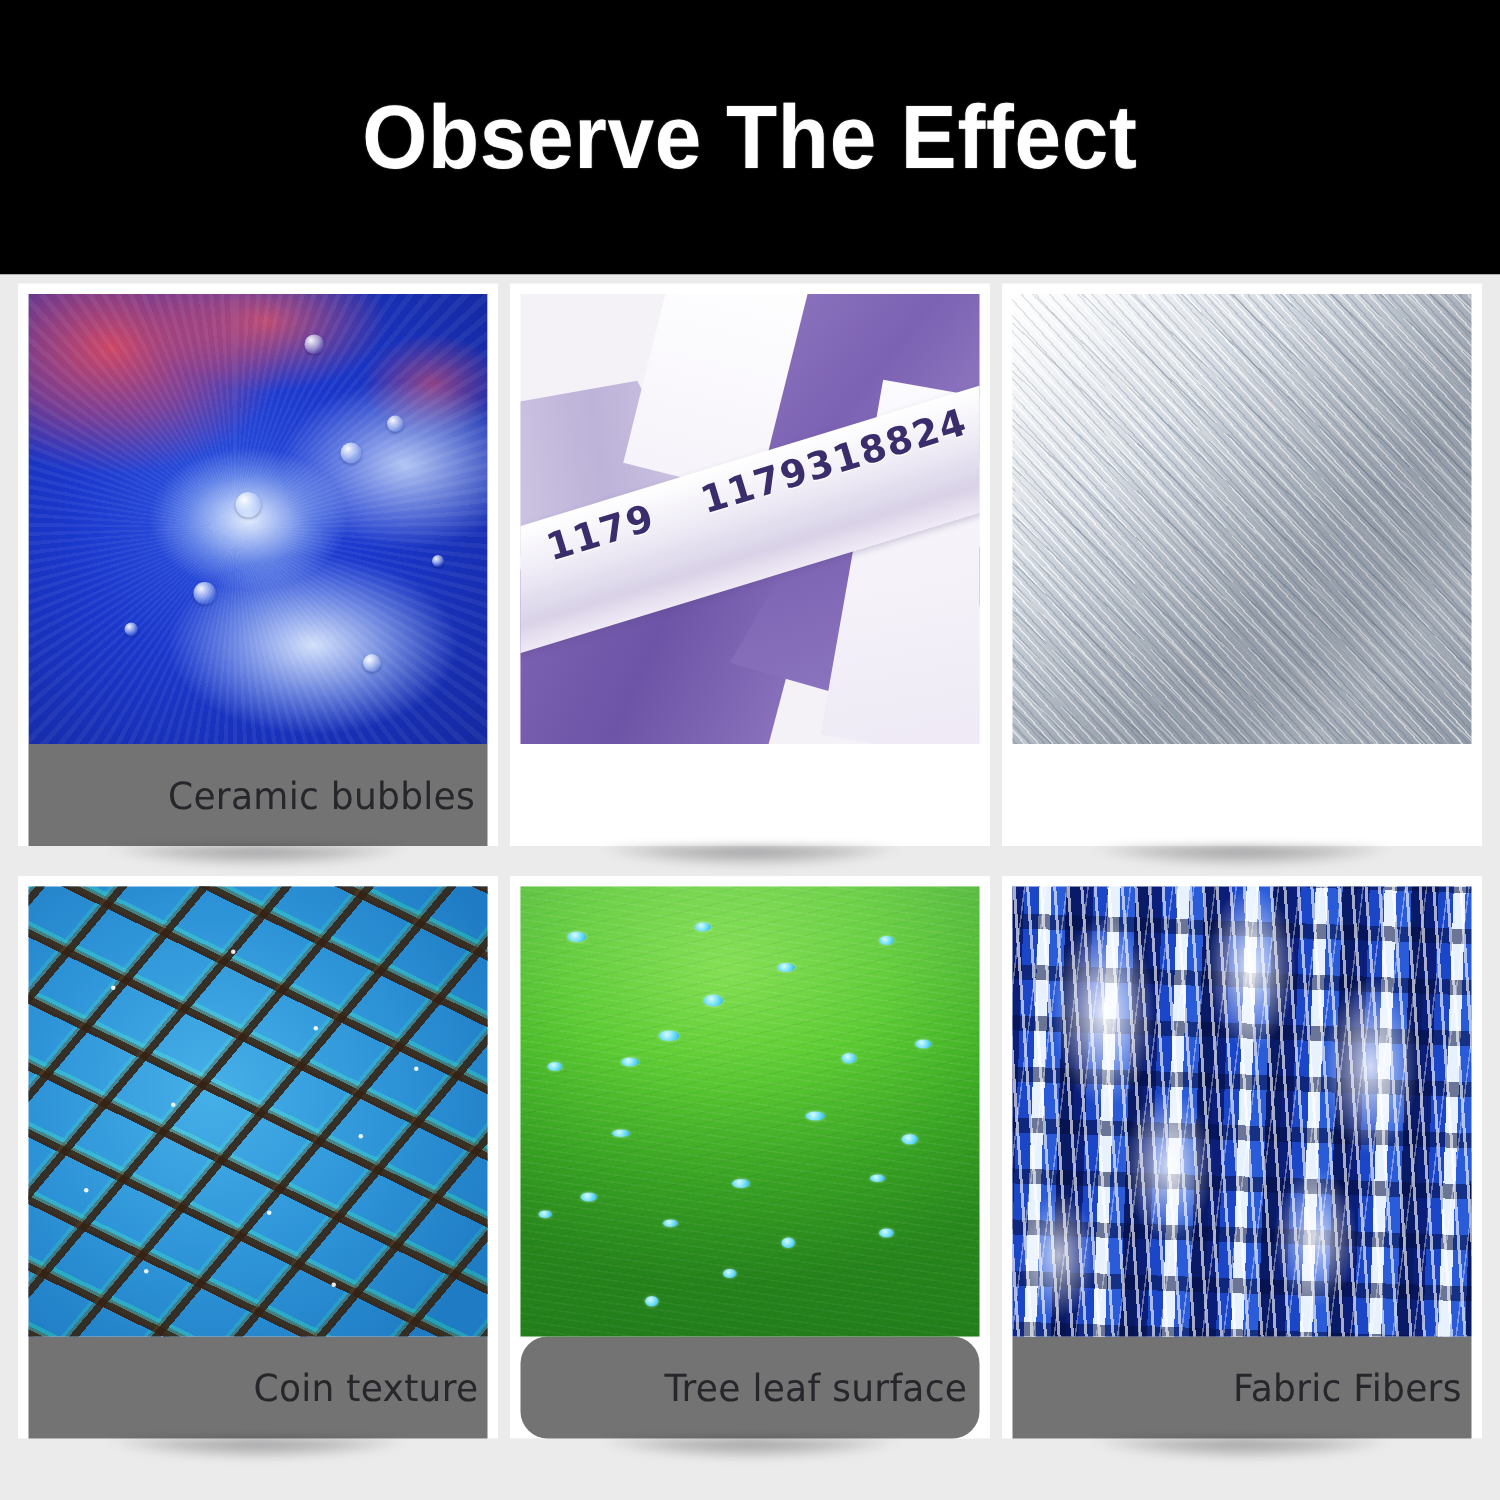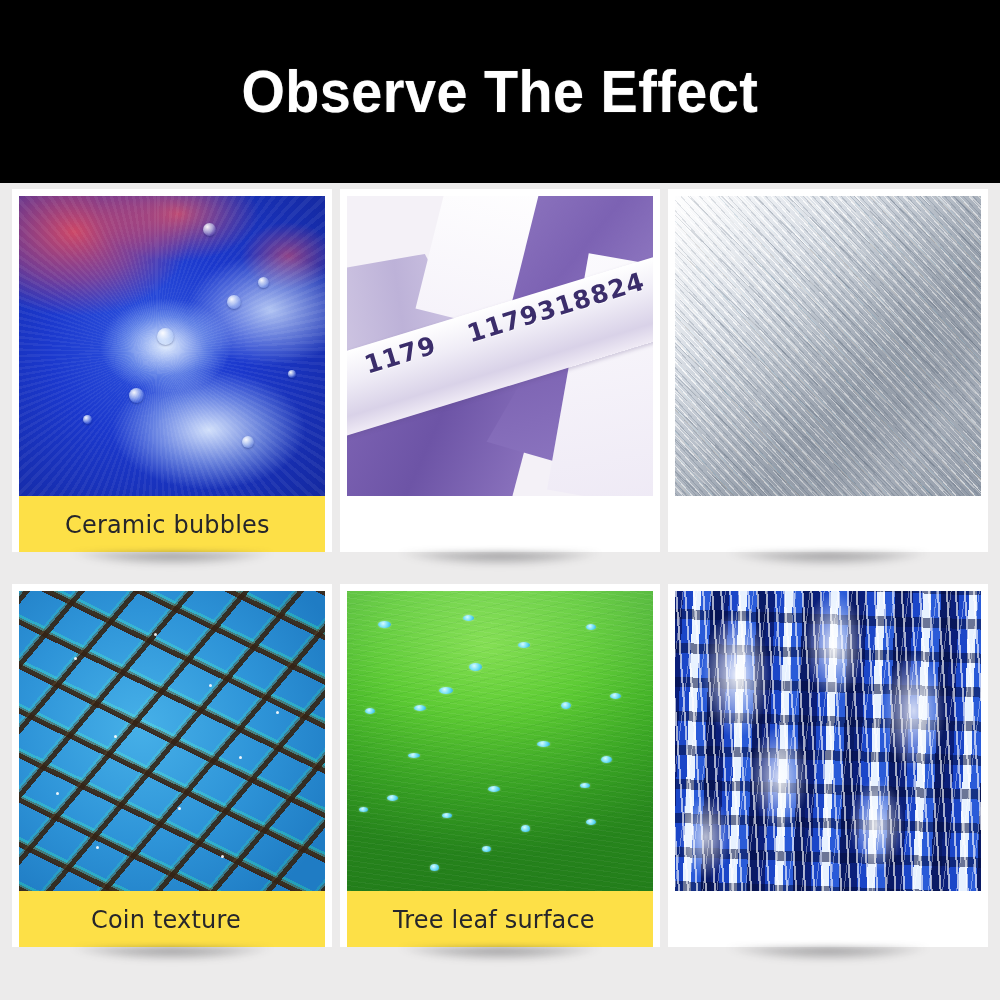--- a/index.html
+++ b/index.html
@@ -59,40 +59,41 @@
     filter:blur(3px);
   }
 
   .thumb{
     position:relative;
     width:306px;height:300px;
     overflow:hidden;
     background:#cfd3da;
   }
   .caption{
-    height:56px;
-    background:#fde047;
+    height:68px;
+    background:#737373;
     display:flex;align-items:center;
     padding-left:46px;
     box-sizing:border-box;
+    justify-content:flex-end;
   }
   .caption-text{
     color:#26262b;
     font-family:"DejaVu Sans", sans-serif;
     font-size:25px;
     font-weight:400;
     letter-spacing:.2px;
     white-space:nowrap;
     transform:scaleX(.96);
     transform-origin:left center;
   }
   .cap-c2{padding-left:24px;}
   .cap-c3{padding-left:74px;}
   .cap-r2c1{padding-left:72px;}
-  .cap-r2c2{padding-left:46px;}
+  .cap-r2c2{padding-left:46px;border-radius:18px;}
   .cap-r2c3{padding-left:76px;}
 
   
   .tx{position:absolute;inset:0;}
 
   
   .ceramic{
     background:
       radial-gradient(ellipse 48% 30% at 62% 78%, rgba(225,238,255,.92) 0%, rgba(190,215,250,.45) 38%, rgba(255,255,255,0) 66%),
       radial-gradient(ellipse 30% 22% at 48% 50%, rgba(235,245,255,.95) 0%, rgba(180,210,250,.4) 45%, rgba(255,255,255,0) 72%),
@@ -415,18 +416,21 @@
         </div>
         <div class="card-shadow"></div>
       </div>
 
       <div class="card">
         <div class="thumb fabric">
           <div class="fab-w"></div>
           <div class="fab-f"></div>
           <div class="fab-h"></div>
         </div>
+        <div class="caption cap-r2c3">
+          <span class="caption-text">Fabric Fibers</span>
+        </div>
         <div class="card-shadow"></div>
       </div>
 
     </div>
   </div>
 </div>
 
 </body></html>

